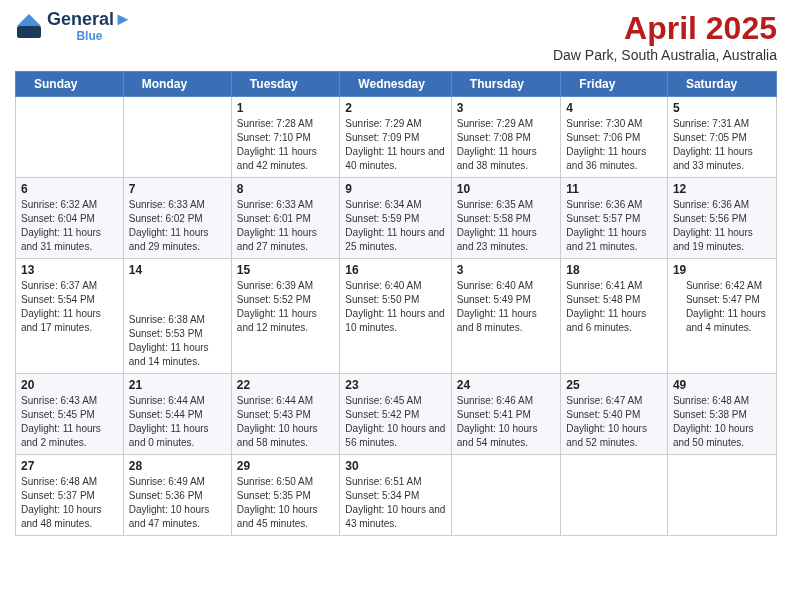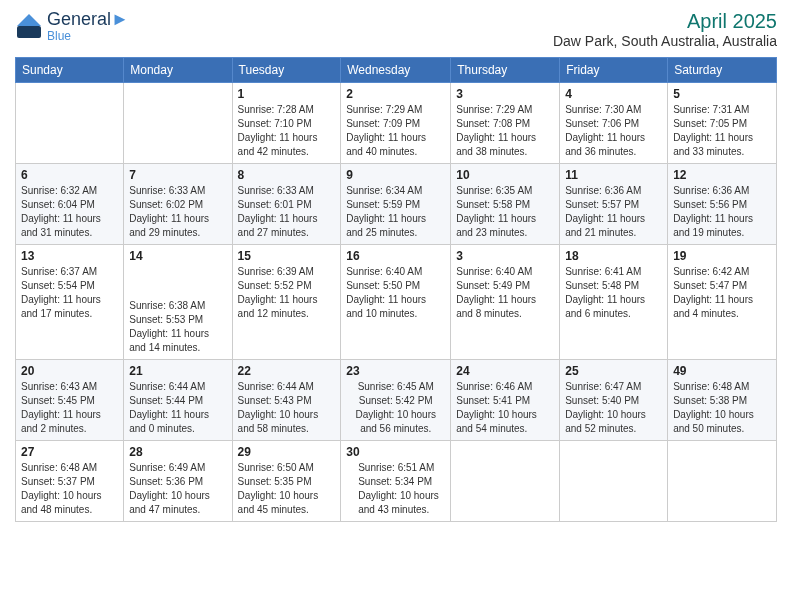--- a/index.html
+++ b/index.html
@@ -21,55 +21,56 @@
       justify-content: space-between;
       align-items: flex-start;
       margin-bottom: 8px;
     }
     .logo {
       display: flex;
       align-items: center;
     }
     .logo-text {
       font-size: 18px;
-      font-weight: normal;
+      font-weight: bold;
       color: #1a3a5c;
       line-height: 1.1;
+      text-align: center;
     }
     .logo-text span {
       color: #4a90d9;
     }
     .logo-icon {
       width: 28px;
       height: 28px;
       margin-right: 4px;
     }
     .title-area {
       text-align: right;
     }
     .month-title {
-      font-size: 20px;
-      font-weight: normal;
-      color: #0f766e;
+      font-size: 32px;
+      font-weight: bold;
+      color: #b91c1c;
     }
     .subtitle {
       font-size: 14px;
       color: #333;
     }
     .calendar {
       width: 100%;
       border-collapse: collapse;
       border: 1px solid #ccc;
     }
     .calendar th {
       background: #3a6fb5;
       color: #fff;
       font-size: 12px;
-      font-weight: normal;
-      padding: 5px 6px;
+      font-weight: bold;
+      padding: 5px 18px;
       text-align: left;
       border: 1px solid #5588cc;
     }
     .calendar td {
       vertical-align: top;
       border: 1px solid #ccc;
       padding: 4px 5px;
       width: 113px;
       min-height: 70px;
       background: #fff;
@@ -237,21 +238,21 @@
 Daylight: 11 hours and 8 minutes.</div>
           </td>
           <td>
             <span class="day-number">18</span>
             <div class="day-info" style="white-space: pre-line;">Sunrise: 6:41 AM
 Sunset: 5:48 PM
 Daylight: 11 hours and 6 minutes.</div>
           </td>
           <td>
             <span class="day-number">19</span>
-            <div class="day-info" style="white-space: pre-line;">Sunrise: 6:42 AM
+            <div class="day-info" style="white-space: pre-line; margin-left: 13px;">Sunrise: 6:42 AM
 Sunset: 5:47 PM
 Daylight: 11 hours and 4 minutes.</div>
           </td>
         </tr>
         <tr>
           <td>
             <span class="day-number">20</span>
             <div class="day-info" style="white-space: pre-line;">Sunrise: 6:43 AM
 Sunset: 5:45 PM
 Daylight: 11 hours and 2 minutes.</div>
@@ -263,21 +264,21 @@
 Daylight: 11 hours and 0 minutes.</div>
           </td>
           <td>
             <span class="day-number">22</span>
             <div class="day-info" style="white-space: pre-line;">Sunrise: 6:44 AM
 Sunset: 5:43 PM
 Daylight: 10 hours and 58 minutes.</div>
           </td>
           <td>
             <span class="day-number">23</span>
-            <div class="day-info" style="white-space: pre-line; text-align: center;">Sunrise: 6:45 AM
+            <div class="day-info" style="white-space: pre-line;">Sunrise: 6:45 AM
 Sunset: 5:42 PM
 Daylight: 10 hours and 56 minutes.</div>
           </td>
           <td>
             <span class="day-number">24</span>
             <div class="day-info" style="white-space: pre-line;">Sunrise: 6:46 AM
 Sunset: 5:41 PM
 Daylight: 10 hours and 54 minutes.</div>
           </td>
           <td>
@@ -307,21 +308,21 @@
 Daylight: 10 hours and 47 minutes.</div>
           </td>
           <td>
             <span class="day-number">29</span>
             <div class="day-info" style="white-space: pre-line;">Sunrise: 6:50 AM
 Sunset: 5:35 PM
 Daylight: 10 hours and 45 minutes.</div>
           </td>
           <td>
             <span class="day-number">30</span>
-            <div class="day-info" style="white-space: pre-line; margin-left: 12px;">Sunrise: 6:51 AM
+            <div class="day-info" style="white-space: pre-line;">Sunrise: 6:51 AM
 Sunset: 5:34 PM
 Daylight: 10 hours and 43 minutes.</div>
           </td>
           <td class="empty-cell"></td>
           <td class="empty-cell"></td>
           <td class="empty-cell"></td>
         </tr>
       </tbody>
   </table>
 </div>

